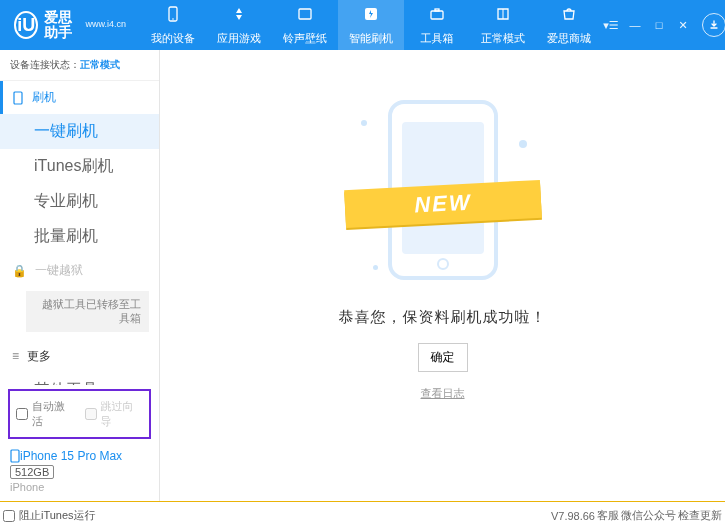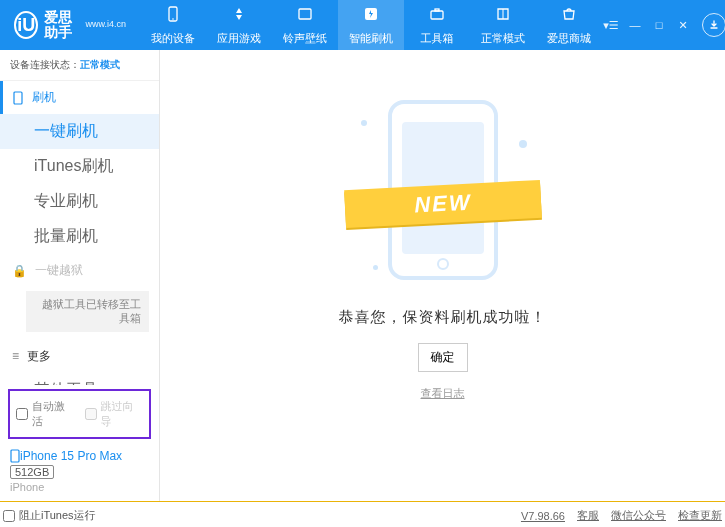--- a/index.html
+++ b/index.html
@@ -46,21 +46,21 @@
 .phone-btn { position:absolute; bottom:6px; left:50%; transform:translateX(-50%); width:12px;height:12px;border:2px solid #d7e9fb;border-radius:50%; }
 .ribbon { position:absolute; left:-8px; right:-8px; top:95px; height:38px; background:#ffcf3d; display:flex;align-items:center;justify-content:center; font-weight:900; font-size:22px; color:#fff; letter-spacing:2px; font-style:italic; transform:rotate(-3deg); box-shadow:0 2px 0 #e6b51f; }
 .shine { position:absolute; width:6px;height:6px;background:#cfe6fb;border-radius:50%; }
 .msg { margin-top:18px; font-size:15px; color:#333; letter-spacing:1px; }
 .ok-btn { margin-top:16px; border:1px solid #ccc; background:#fff; padding:5px 12px; font-size:12px; cursor:pointer; }
 .loglink { margin-top:14px; font-size:11px; color:#999; text-decoration:underline; cursor:pointer; }
 
 .footer { height:28px; border-top:1px solid #eab308; display:flex; align-items:center; font-size:11px; color:#666; padding:0 3px; }
 .footer .chk { color:#555; }
 .footer-spacer { flex:1; }
-.footer-item { margin-left:12px; cursor:pointer;text-decoration:underline; }
+.footer-item { margin-left:2px; cursor:pointer; }
 svg { display:block; }
 </style>
 </head>
 <body>
 
 <div class="titlebar">
   <div class="logo-wrap">
     <div class="logo-badge">iU</div>
     <div class="logo-texts">
       <span class="app-name">爱思助手</span>

